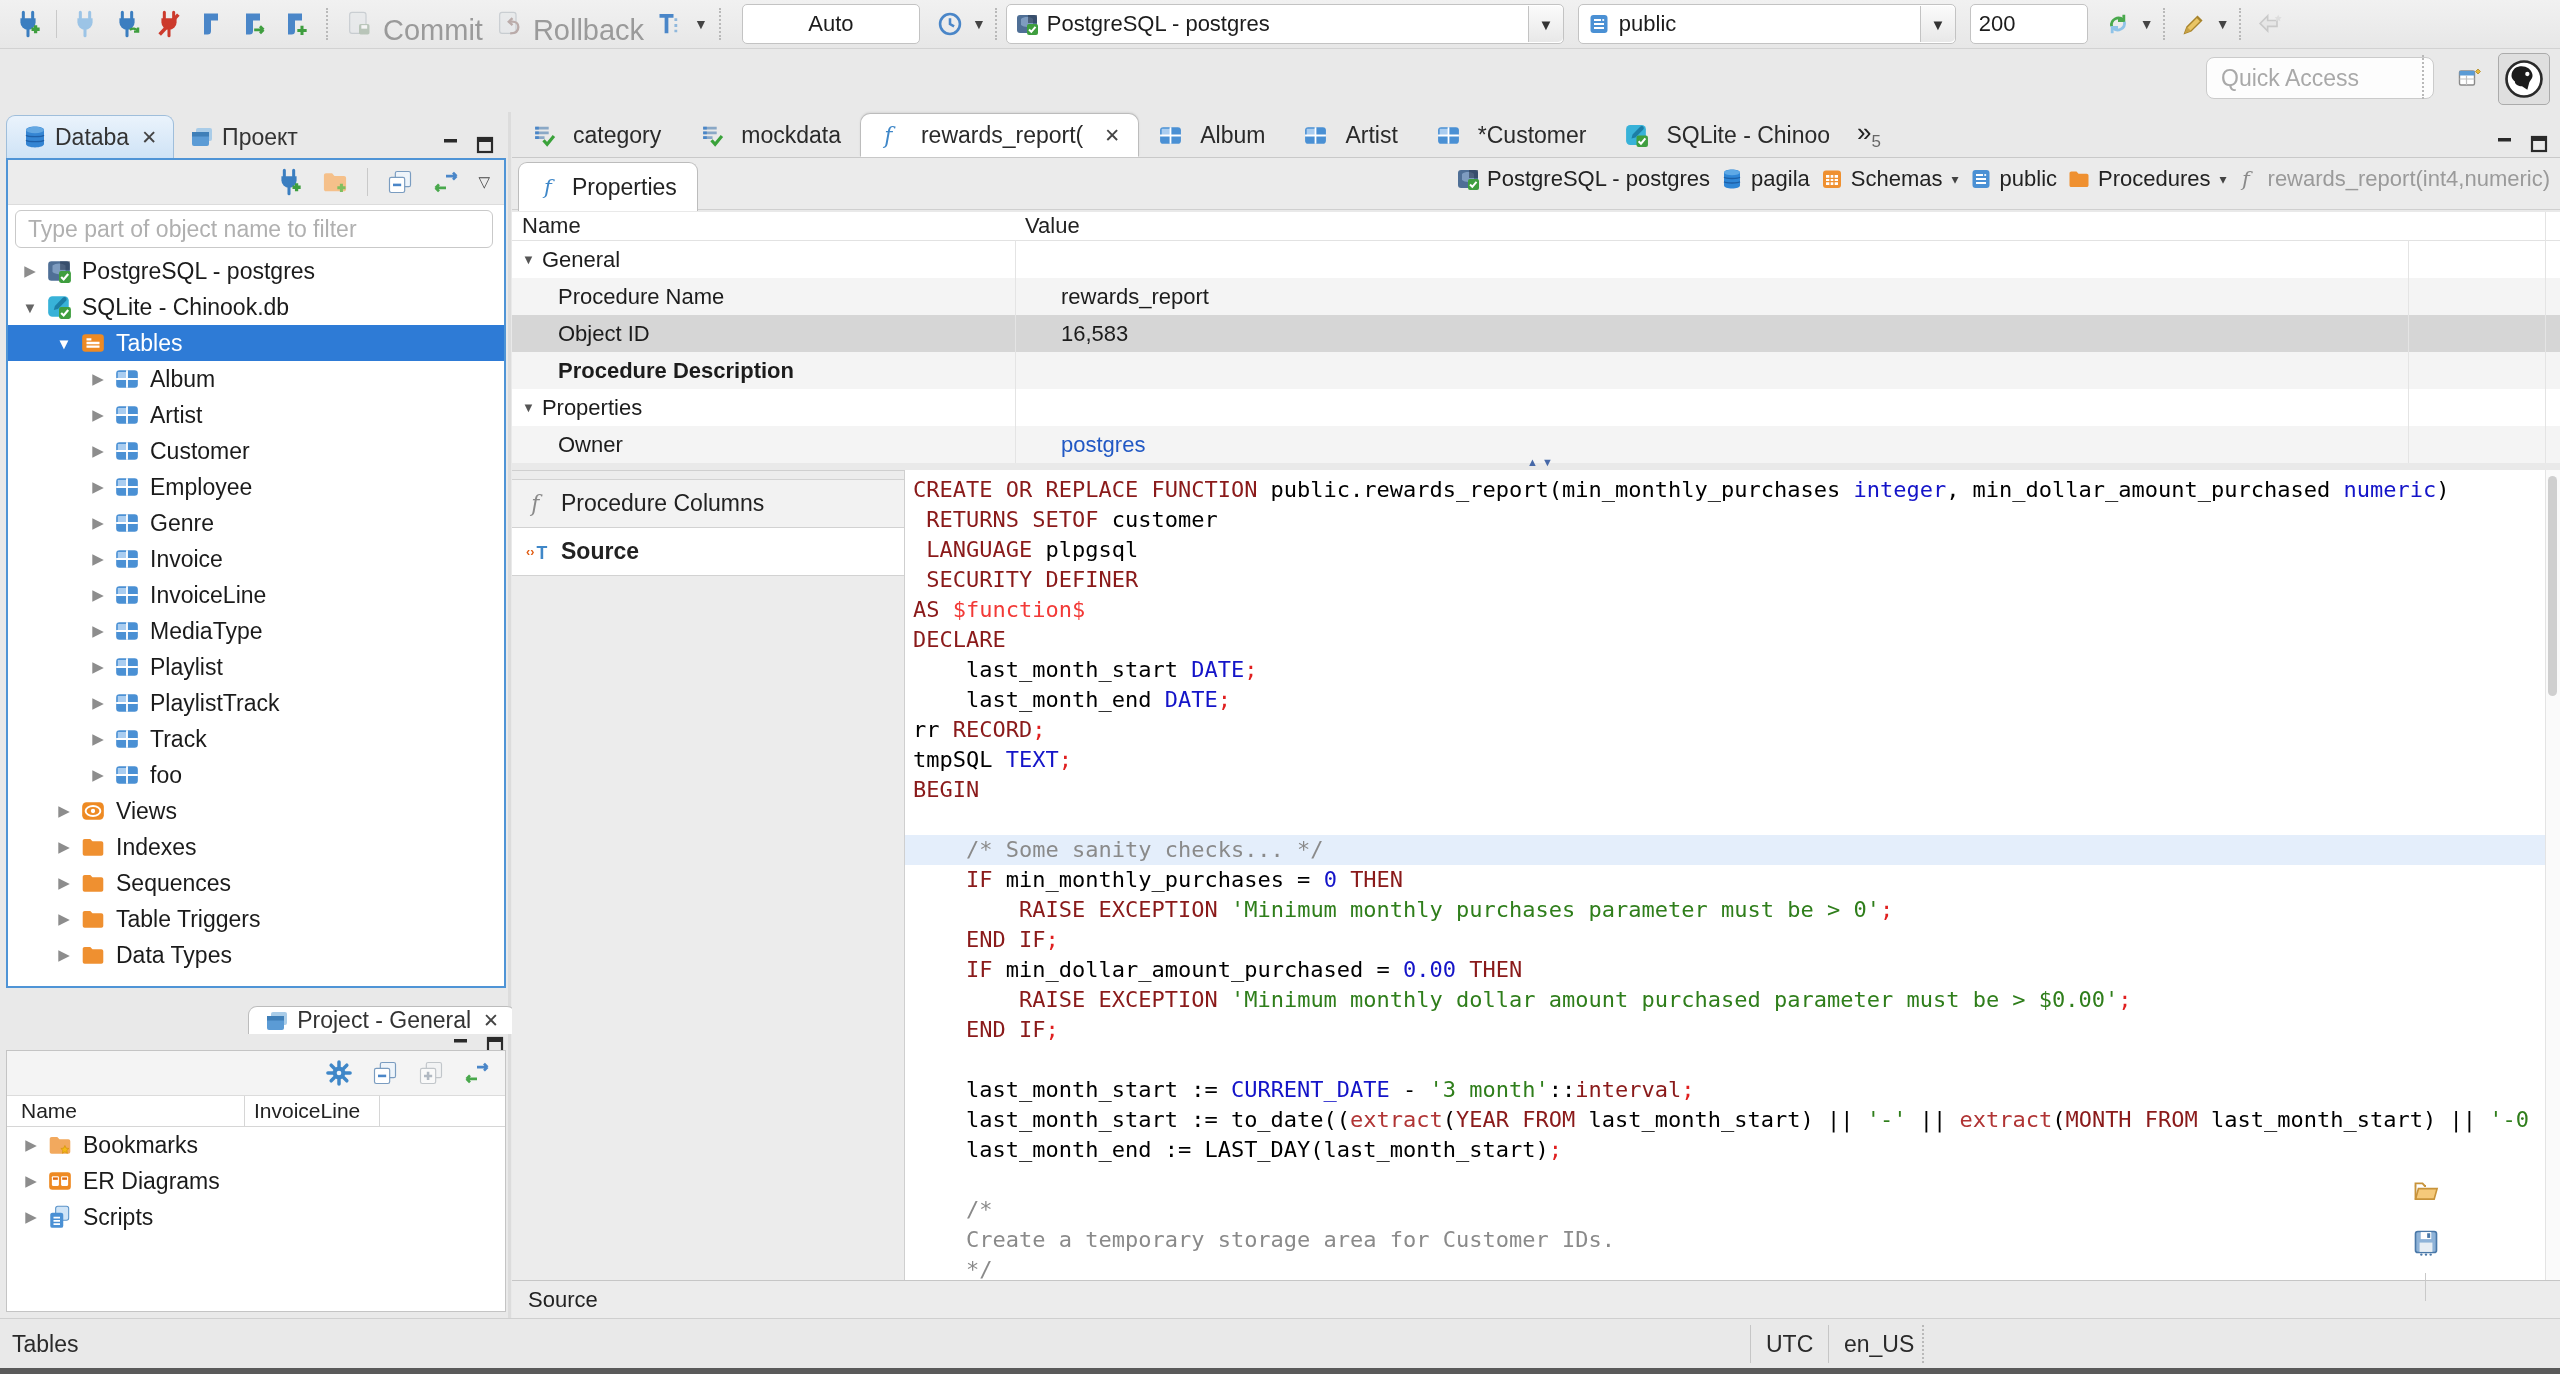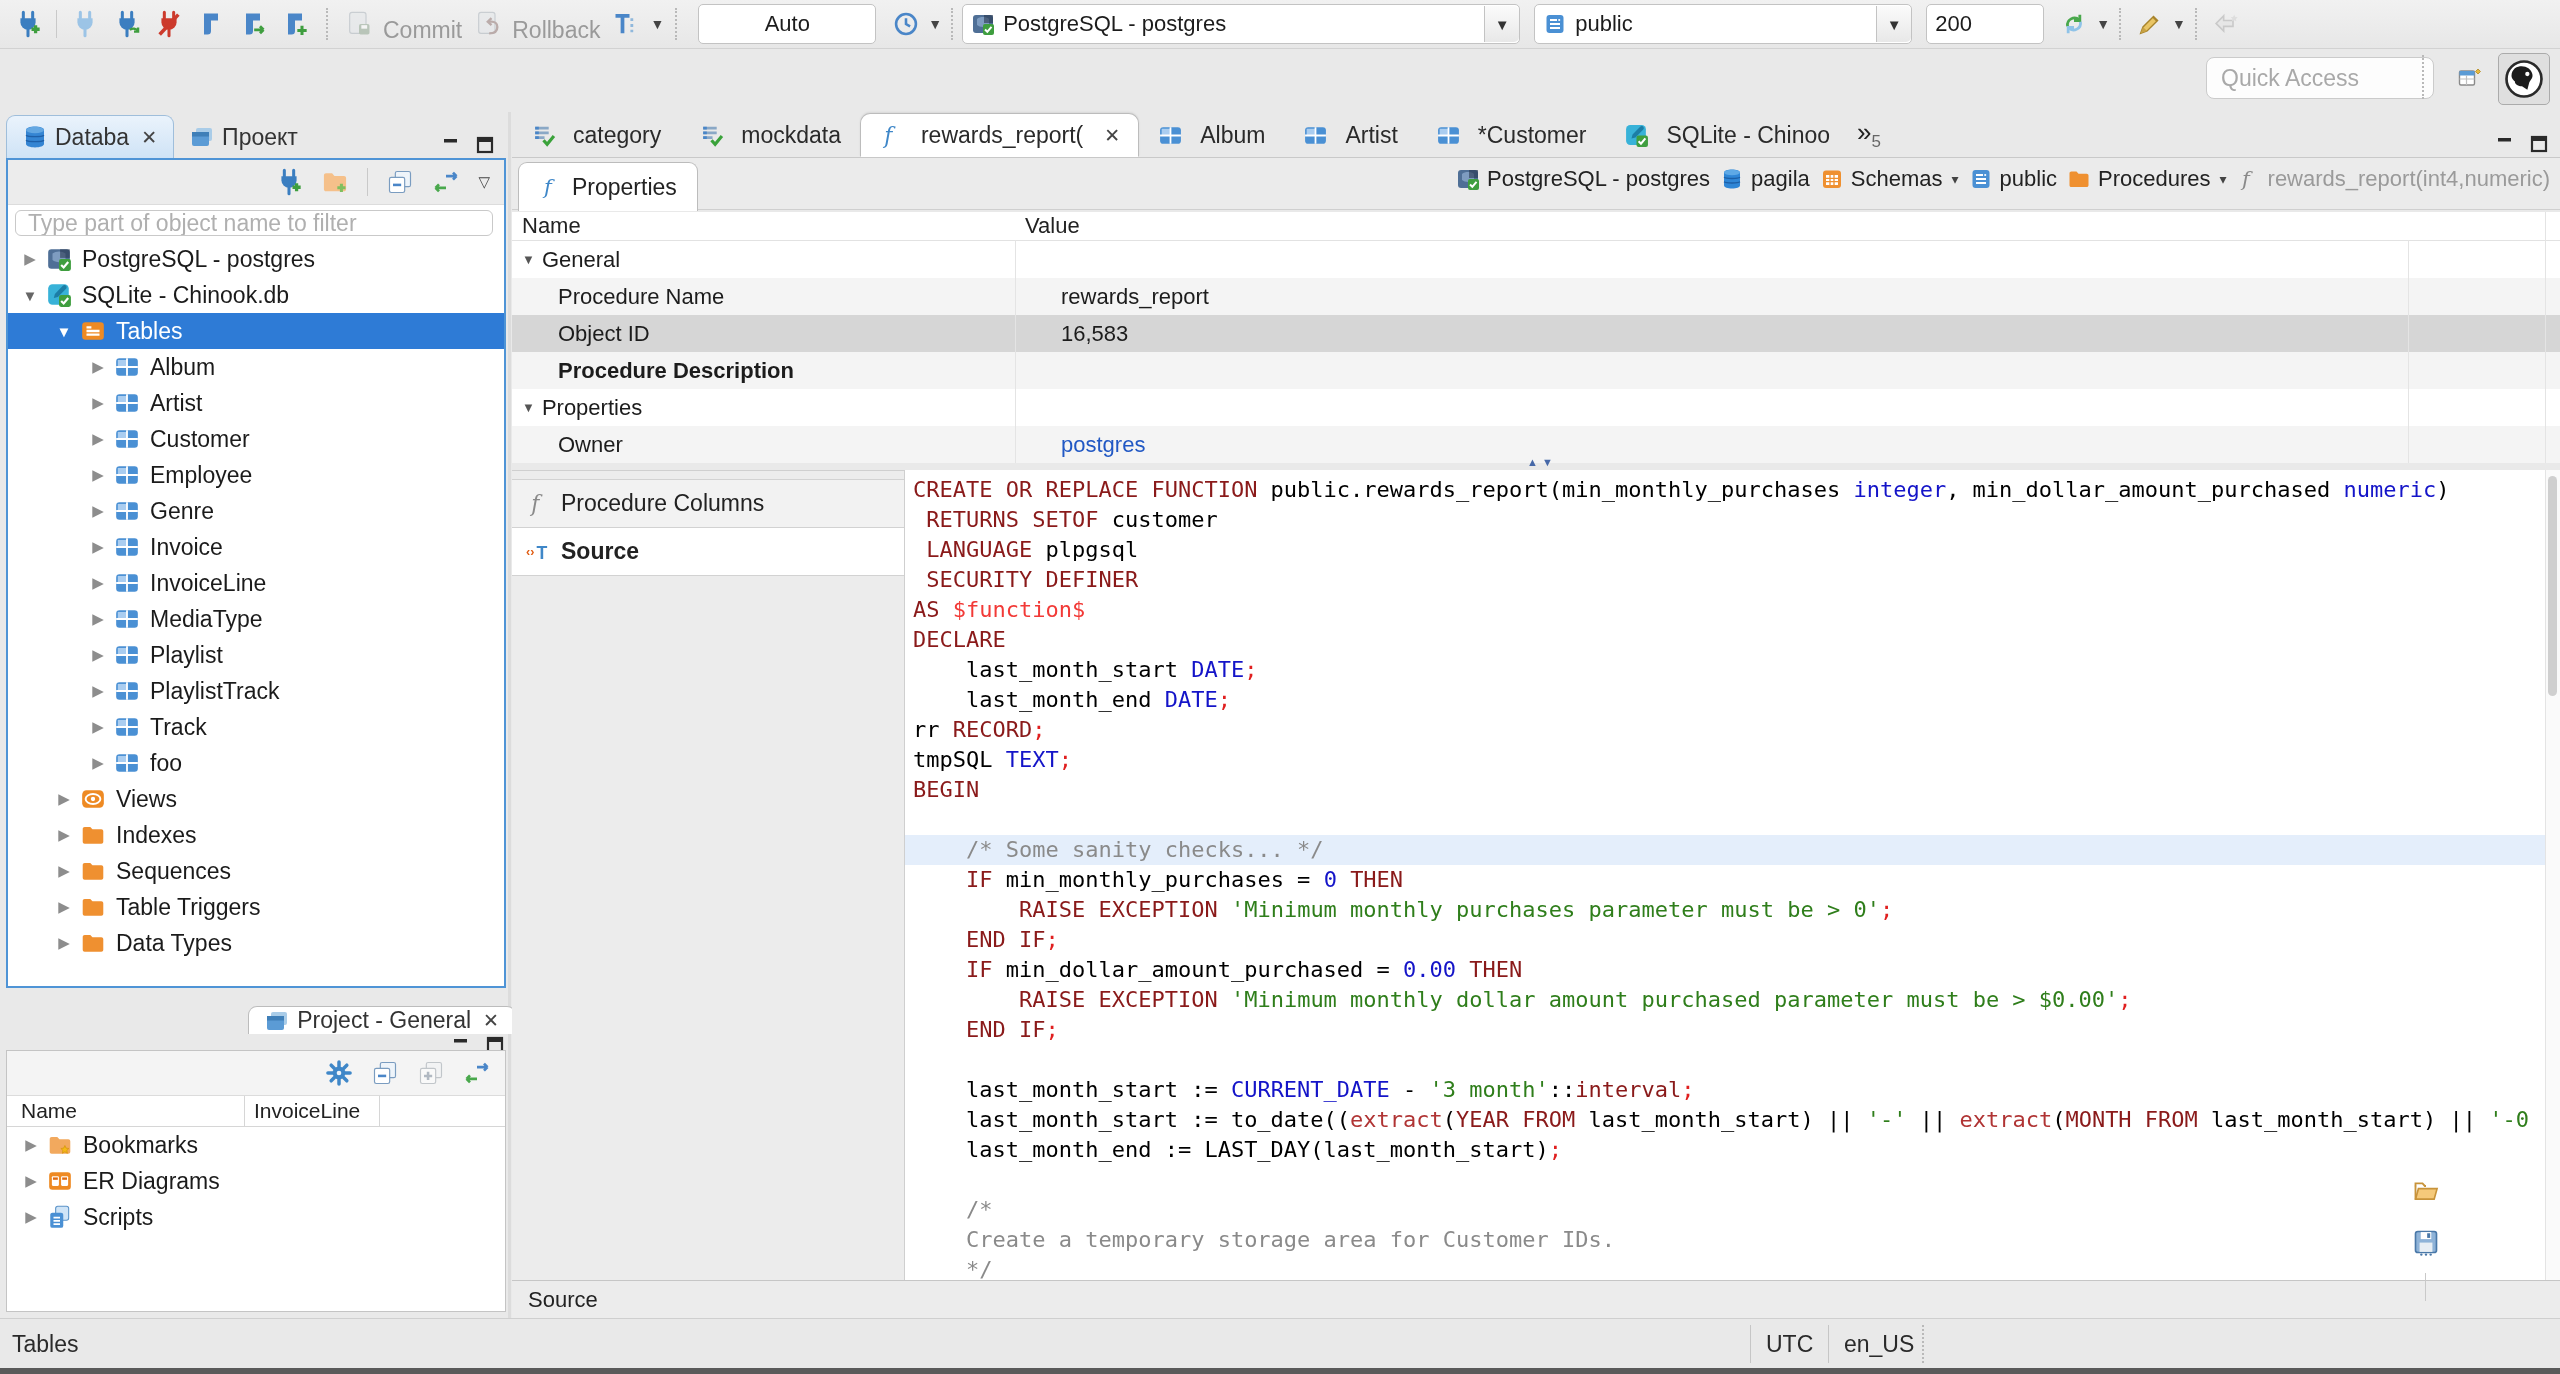--- a/index.html
+++ b/index.html
@@ -5,40 +5,40 @@
   html,body{margin:0;padding:0;background:#d8d8d8;}
   #app{position:relative;width:2560px;height:1374px;background:#e9e9e9;font-family:"Liberation Sans",sans-serif;color:#1c1c1c;overflow:hidden;font-size:22px;}
   .abs{position:absolute;box-sizing:border-box;}
   svg{display:block;}
   
   .toolbar{left:0;top:0;width:2560px;height:49px;background:linear-gradient(#f1f1f1,#e7e7e7);border-bottom:1px solid #d2d2d2;display:flex;align-items:center;padding:0 8px;}
   .tb-icon{width:40px;height:40px;display:flex;align-items:center;justify-content:center;border-radius:5px;}
   .tb-icon.dis{filter:grayscale(.75);opacity:.5;}
   .tb-group{display:flex;align-items:center;gap:2px;}
   .tsep{width:0;height:32px;border-left:2px dotted #b9b9b9;margin:0 9px;}
-  .tb-lbl{color:#9a9a9a;font-size:23px;margin:12px 4px 0 2px;}
+  .tb-lbl{color:#9a9a9a;font-size:29px;margin:12px 4px 0 2px;}
   .dd{font-size:14px;color:#444;margin-left:2px;}
   .combo{height:38px;background:#fff;border:1px solid #c3c3c3;border-radius:5px;display:flex;align-items:center;padding:0 8px;gap:8px;}
   .combo .cbx{width:34px;height:36px;margin:-1px -8px -1px 0;border-left:1px solid #c3c3c3;background:linear-gradient(#fbfbfb,#e8e8e8);display:flex;align-items:center;justify-content:center;font-size:15px;color:#333;border-radius:0 5px 5px 0;}
   .qa-row{left:0;top:49px;width:2560px;height:59px;}
   .qa-input{position:absolute;left:2206px;top:8px;width:198px;height:40px;border:1px solid #cbcbcb;border-radius:8px;background:#fdfdfd;font-size:23px;color:#333;padding:0 14px;font-family:"Liberation Sans",sans-serif;}
   .qa-input::placeholder{color:#a9a9a9;}
   .vhandle{position:absolute;left:2422px;top:6px;height:44px;border-left:2px dotted #b9b9b9;}
   .persp-btn{position:absolute;top:4px;width:50px;height:50px;display:flex;align-items:center;justify-content:center;border-radius:5px;}
   .persp-btn.sel{background:#dfdfdf;border:1px solid #ababab;}
   
   .ptabbar{display:flex;align-items:flex-end;height:44px;}
   .ptab{display:flex;align-items:center;gap:8px;height:42px;padding:0 16px;font-size:23px;color:#333;border-radius:9px 9px 0 0;}
   .ptab.on{background:linear-gradient(#eaf3fc,#cfe3f6);border:1px solid #9fbedb;border-bottom:none;}
   .closex{font-size:19px;color:#444;margin-left:4px;}
   .winbtns{margin-left:auto;display:flex;gap:10px;align-items:center;padding-right:8px;}
   .nav-body{left:6px;top:158px;width:500px;height:830px;border:2px solid #4f94d6;background:#fff;}
   .mini-toolbar{height:44px;background:#ececec;border-bottom:1px solid #dcdcdc;display:flex;align-items:center;justify-content:flex-end;gap:6px;padding:0 8px;}
   .msep{width:0;height:28px;border-left:1px solid #c9c9c9;margin:0 6px;}
-  .filter-input{display:block;width:478px;height:26px;margin:5px 7px;border:1px solid #c9c9c9;border-radius:6px;font-size:23px;padding:0 12px;color:#333;font-family:"Liberation Sans",sans-serif;box-sizing:border-box;}
+  .filter-input{display:block;width:478px;height:38px;margin:5px 7px;border:1px solid #c9c9c9;border-radius:6px;font-size:23px;padding:0 12px;color:#333;font-family:"Liberation Sans",sans-serif;box-sizing:border-box;}
   .filter-input::placeholder{color:#b0b0b0;}
   .tree{overflow:hidden;}
   .trow{display:flex;align-items:center;height:36px;font-size:23px;color:#1b1b1b;white-space:nowrap;}
   .trow .arr{width:28px;text-align:center;font-size:15px;color:#8d8d8d;flex:none;}
   .trow .arr.open{color:#666;}
   .trow .ticon{width:30px;margin-right:8px;flex:none;display:flex;justify-content:center;}
   .trow.sel{background:#2e7bd6;color:#fff;}
   .trow.sel .arr{color:#fff;}
   .proj-body{left:6px;top:1050px;width:500px;height:262px;background:#fff;border:1px solid #c4c4c4;}
   .proj-head{height:30px;border-bottom:1px solid #d6d6d6;position:relative;font-size:21px;color:#222;}

